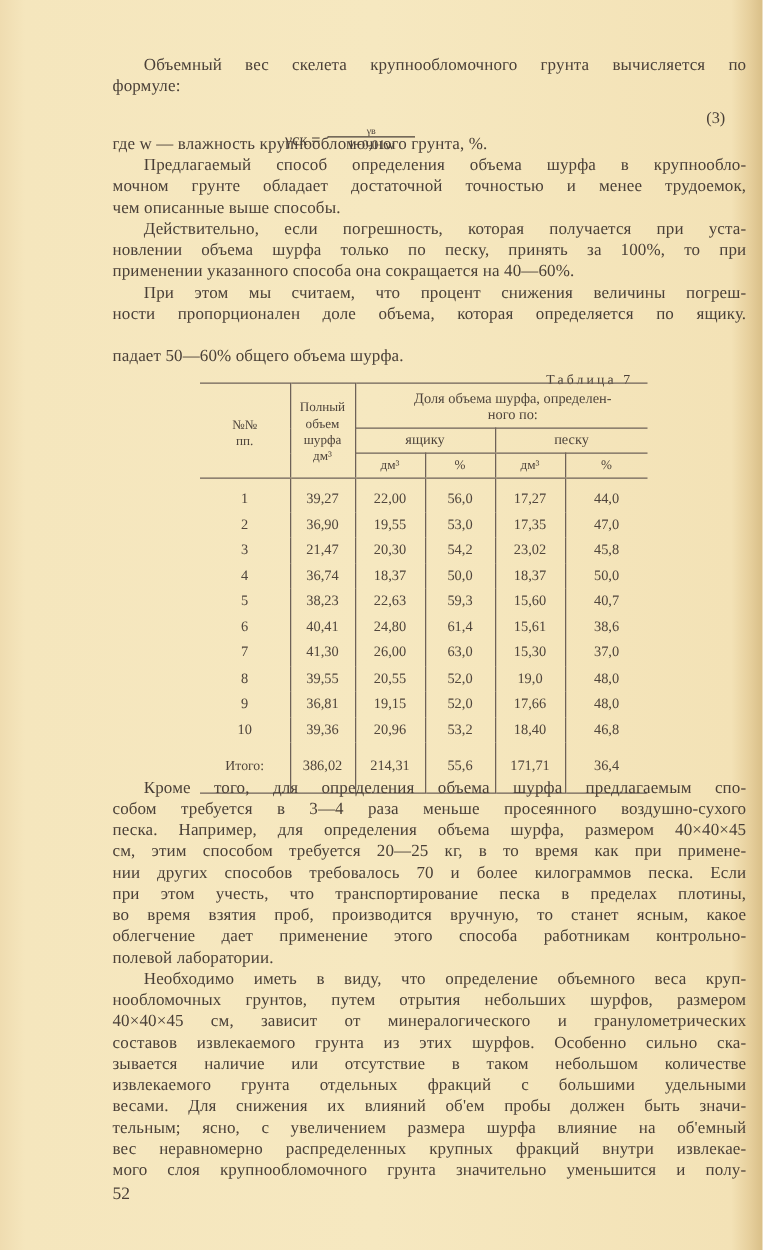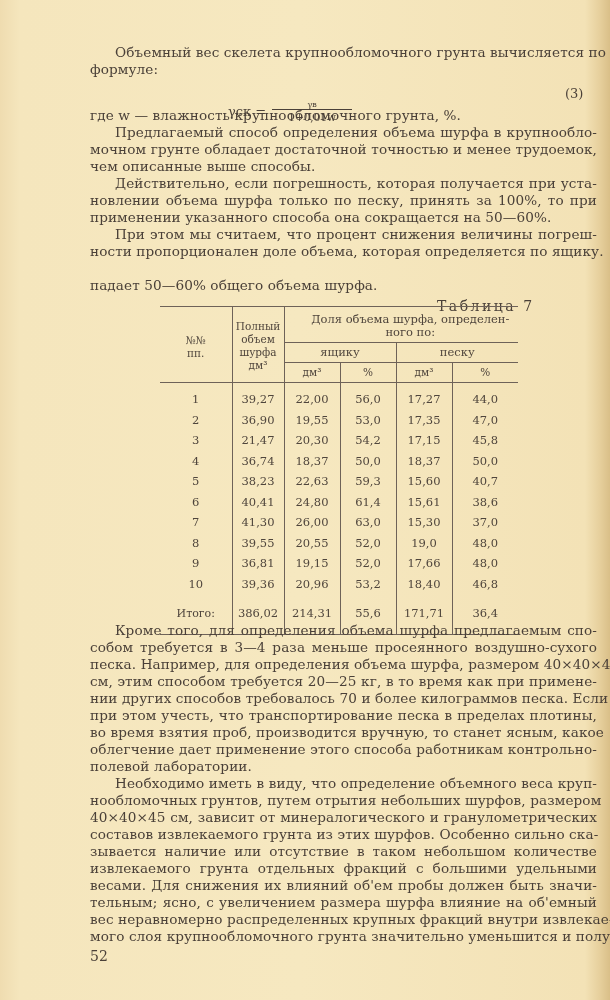--- a/index.html
+++ b/index.html
@@ -3,38 +3,38 @@
 <meta charset="utf-8">
 <style>
   html, body { margin:0; padding:0; }
   body {
     width:610px; height:1000px; overflow:hidden;
     background: linear-gradient(90deg, #efdcb0 0px, #f5e6bd 20px, #f6e8c0 300px, #f3e2b6 585px, #e6cf9c 600px, #d9bf88 610px);
     font-family: "DejaVu Serif", "Liberation Serif", serif;
     color:#4a4038;
     position:relative;
   }
-  .page { position:absolute; left:0; top:0; width:610px; height:724px; }
+  .page { position:absolute; left:0; top:0; width:610px; height:724px;font-family:Liberation Serif, serif; }
   .line {
     position:absolute; left:90px; width:507px;
     font-size:13.6px; line-height:16px; white-space:nowrap;
     letter-spacing:0.1px;
   }
   .just { text-align:justify; text-align-last:justify; }
   .ind { left:115px; width:482px; }
   .formula {
     position:absolute; left:228px; top:80px; font-size:13px;
     display:flex; align-items:center;margin-top:20px;
   }
   .formula .lhs { font-style:normal; margin-right:6px; }
   .frac { display:inline-flex; flex-direction:column; align-items:center; }
   .frac .num { font-size:8px; line-height:9px; padding:0 4px; }
   .frac .den { font-size:10.5px; line-height:12px; border-top:1px solid #4a4038; padding:1px 16px 0 16px; }
   .eqno { position:absolute; left:565px; top:86px; font-size:13px; }
-  .caption { position:absolute; left:437px; top:312px; font-size:14px; letter-spacing:2.5px; }
+  .caption { position:absolute; left:437px; top:312px; font-size:11px; letter-spacing:2.5px; }
   table.t7 {
     position:absolute; left:160px; top:306px; width:358px;
     border-collapse:collapse; font-size:11.5px; color:#4f453c;
   }
   table.t7 th { font-weight:normal; font-size:10.5px; line-height:13px; }
   table.t7 td, table.t7 th { padding:0; text-align:center; }
   .bl { border-left:1px solid #6e6258; }
   .top-rule { border-top:1.5px solid #6e6258; }
   .bot-rule { border-bottom:1.5px solid #6e6258; }
   .mid-rule { border-bottom:1px solid #6e6258; }
@@ -59,21 +59,21 @@
     </span>
   </div>
   <div class="eqno">(3)</div>
 
   <div class="line" style="top:107px">где w — влажность крупнообломочного грунта, %.</div>
   <div class="line ind just" style="top:124px">Предлагаемый способ определения объема шурфа в крупнообло-</div>
   <div class="line" style="top:158px">чем описанные выше способы.</div>
   <div class="line just" style="top:141px">мочном грунте обладает достаточной точностью и менее трудоемок,</div>
   <div class="line ind just" style="top:175px">Действительно, если погрешность, которая получается при уста-</div>
   <div class="line just" style="top:192px">новлении объема шурфа только по песку, принять за 100%, то при</div>
-  <div class="line" style="top:209px">применении указанного способа она сокращается на 50—60%.</div>
+  <div class="line" style="top:209px">применении указанного способа она сокращается на 40—60%.</div>
   <div class="line ind just" style="top:226px">При этом мы считаем, что процент снижения величины погреш-</div>
   <div class="line just" style="top:243px">ности пропорционален доле объема, которая определяется по ящику.</div>
   <div class="line" style="top:277px">падает 50—60% общего объема шурфа.</div>
 
   <div class="caption" style="top:298px">Таблица 7</div>
 
   <table class="t7">
     <colgroup>
       <col style="width:72px">
         <col style="width:52px">
@@ -125,21 +125,21 @@
         <td class="bl">19,55</td>
         <td class="bl">53,0</td>
         <td class="bl">17,35</td>
         <td class="bl">47,0</td>
       </tr>
       <tr>
         <td>3</td>
         <td class="bl">21,47</td>
         <td class="bl">20,30</td>
         <td class="bl">54,2</td>
-        <td class="bl">17,15</td>
+        <td class="bl">23,02</td>
         <td class="bl">45,8</td>
       </tr>
       <tr>
         <td>4</td>
         <td class="bl">36,74</td>
         <td class="bl">18,37</td>
         <td class="bl">50,0</td>
         <td class="bl">18,37</td>
         <td class="bl">50,0</td>
       </tr>

